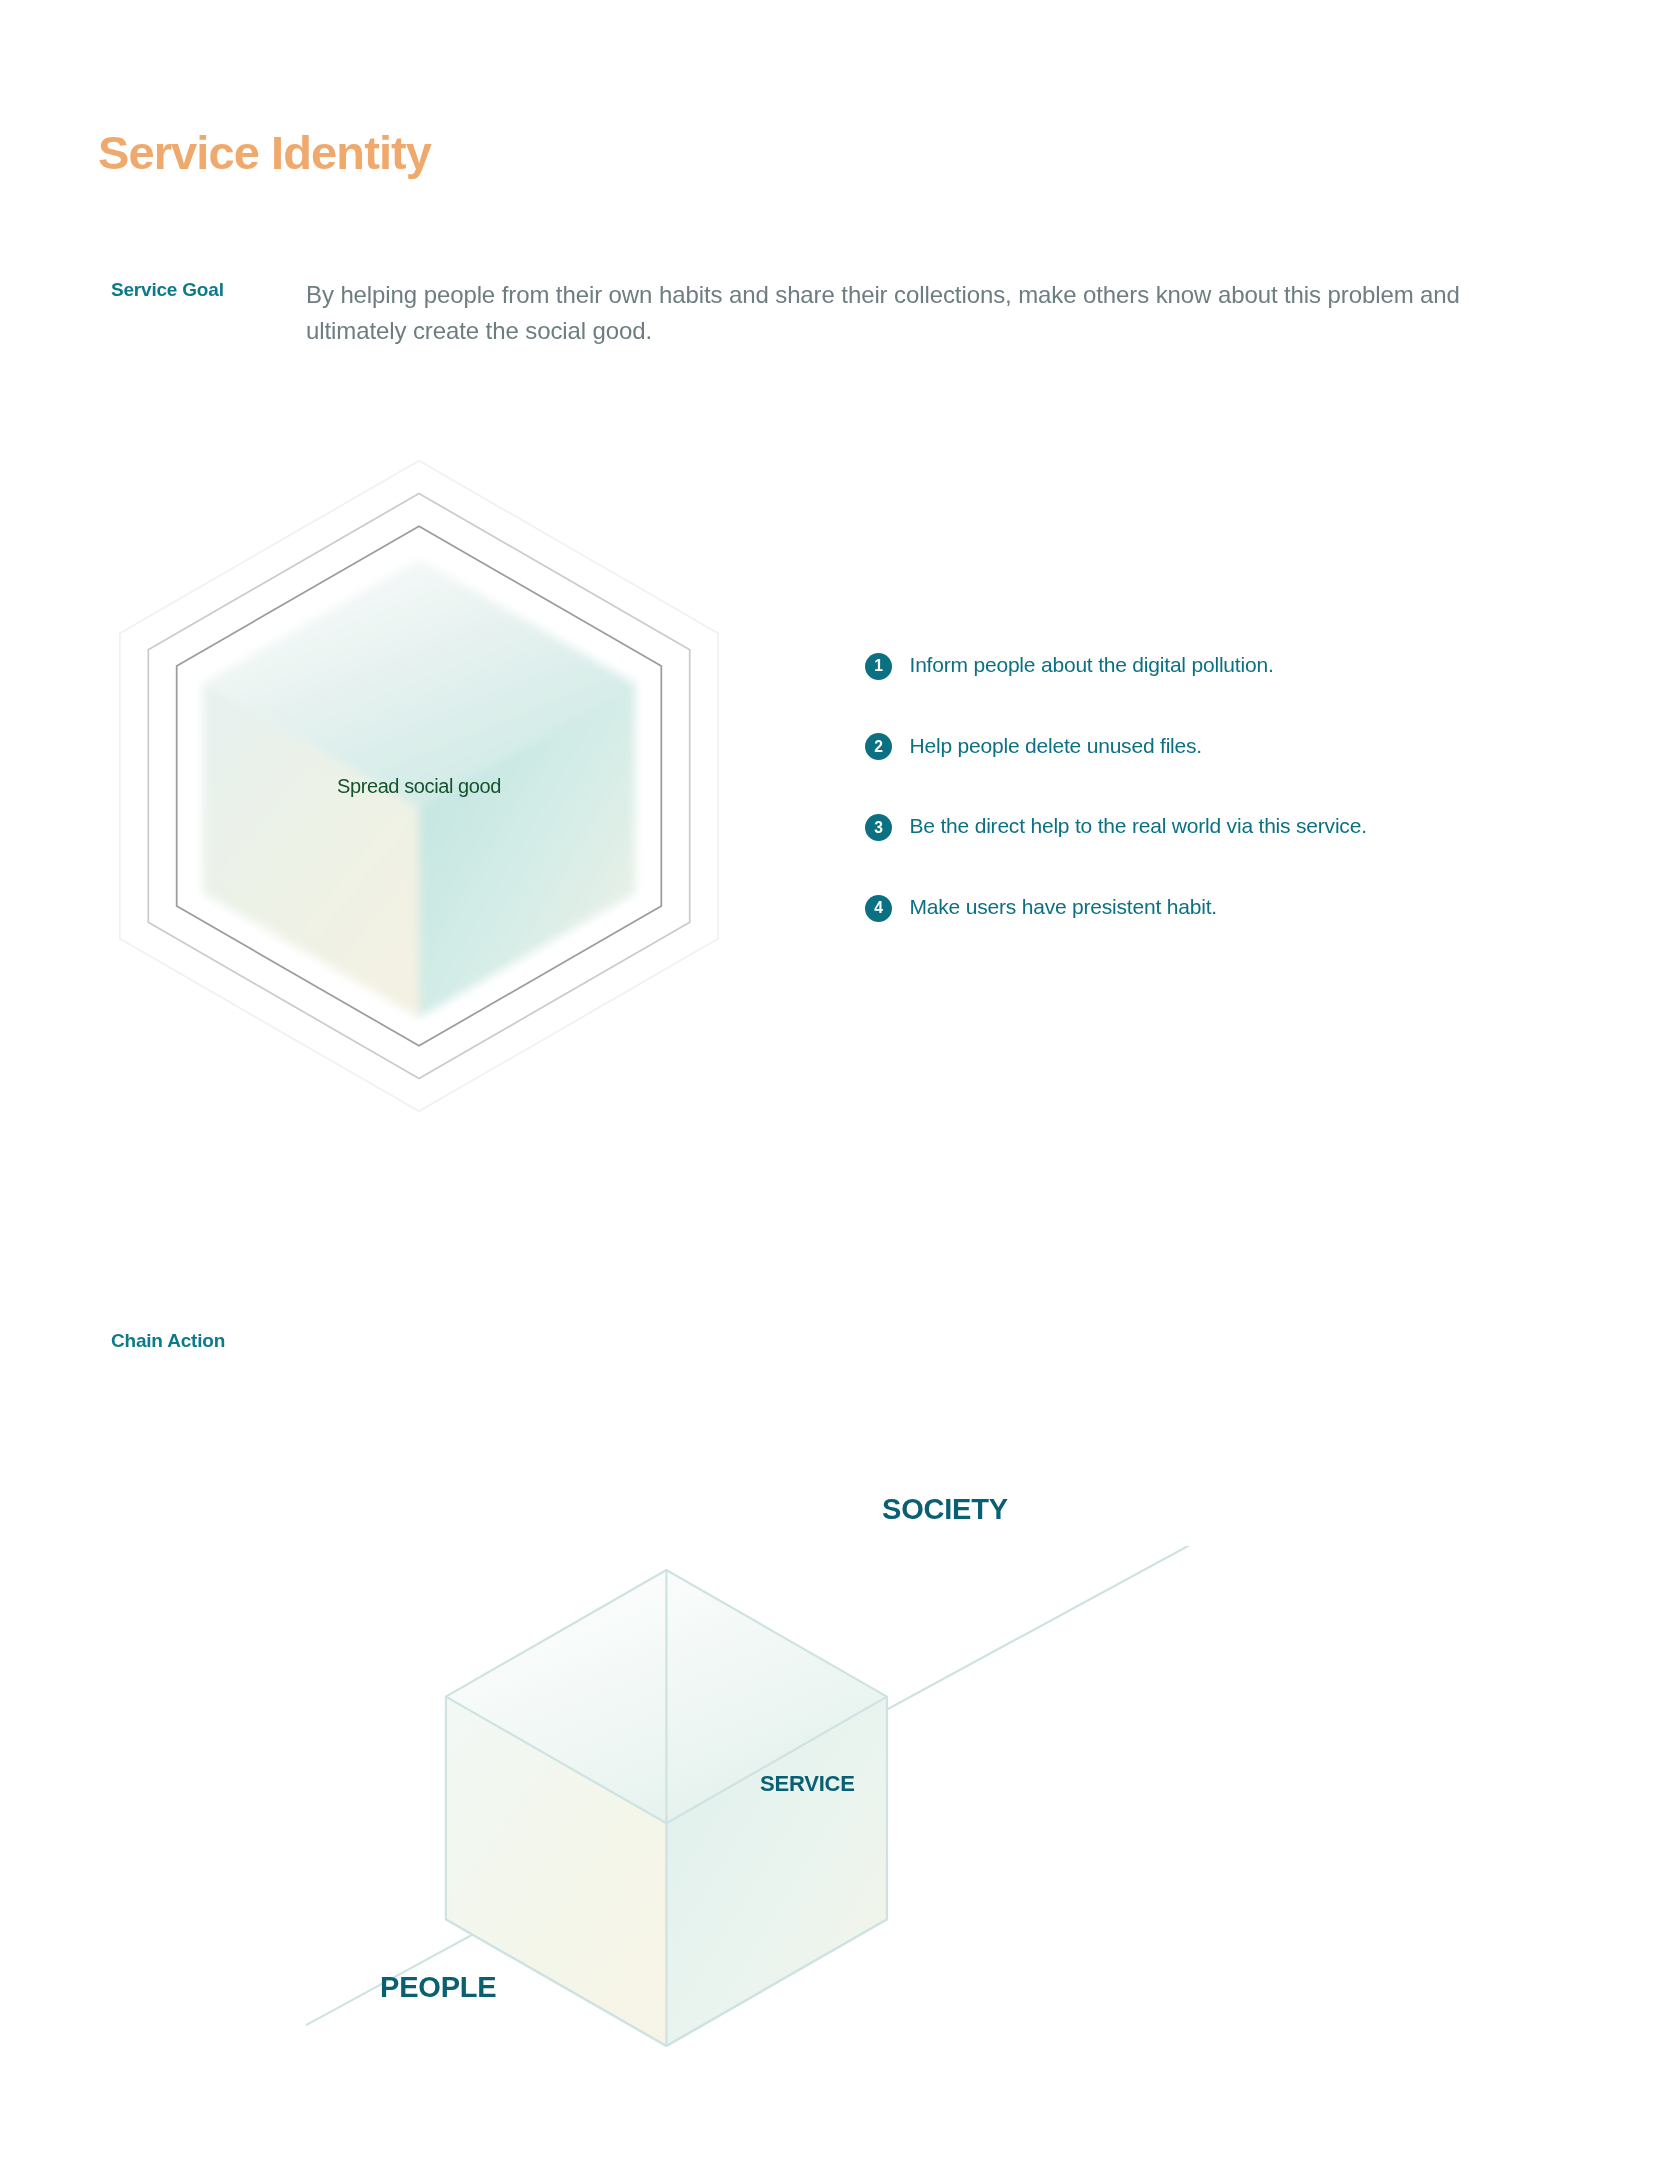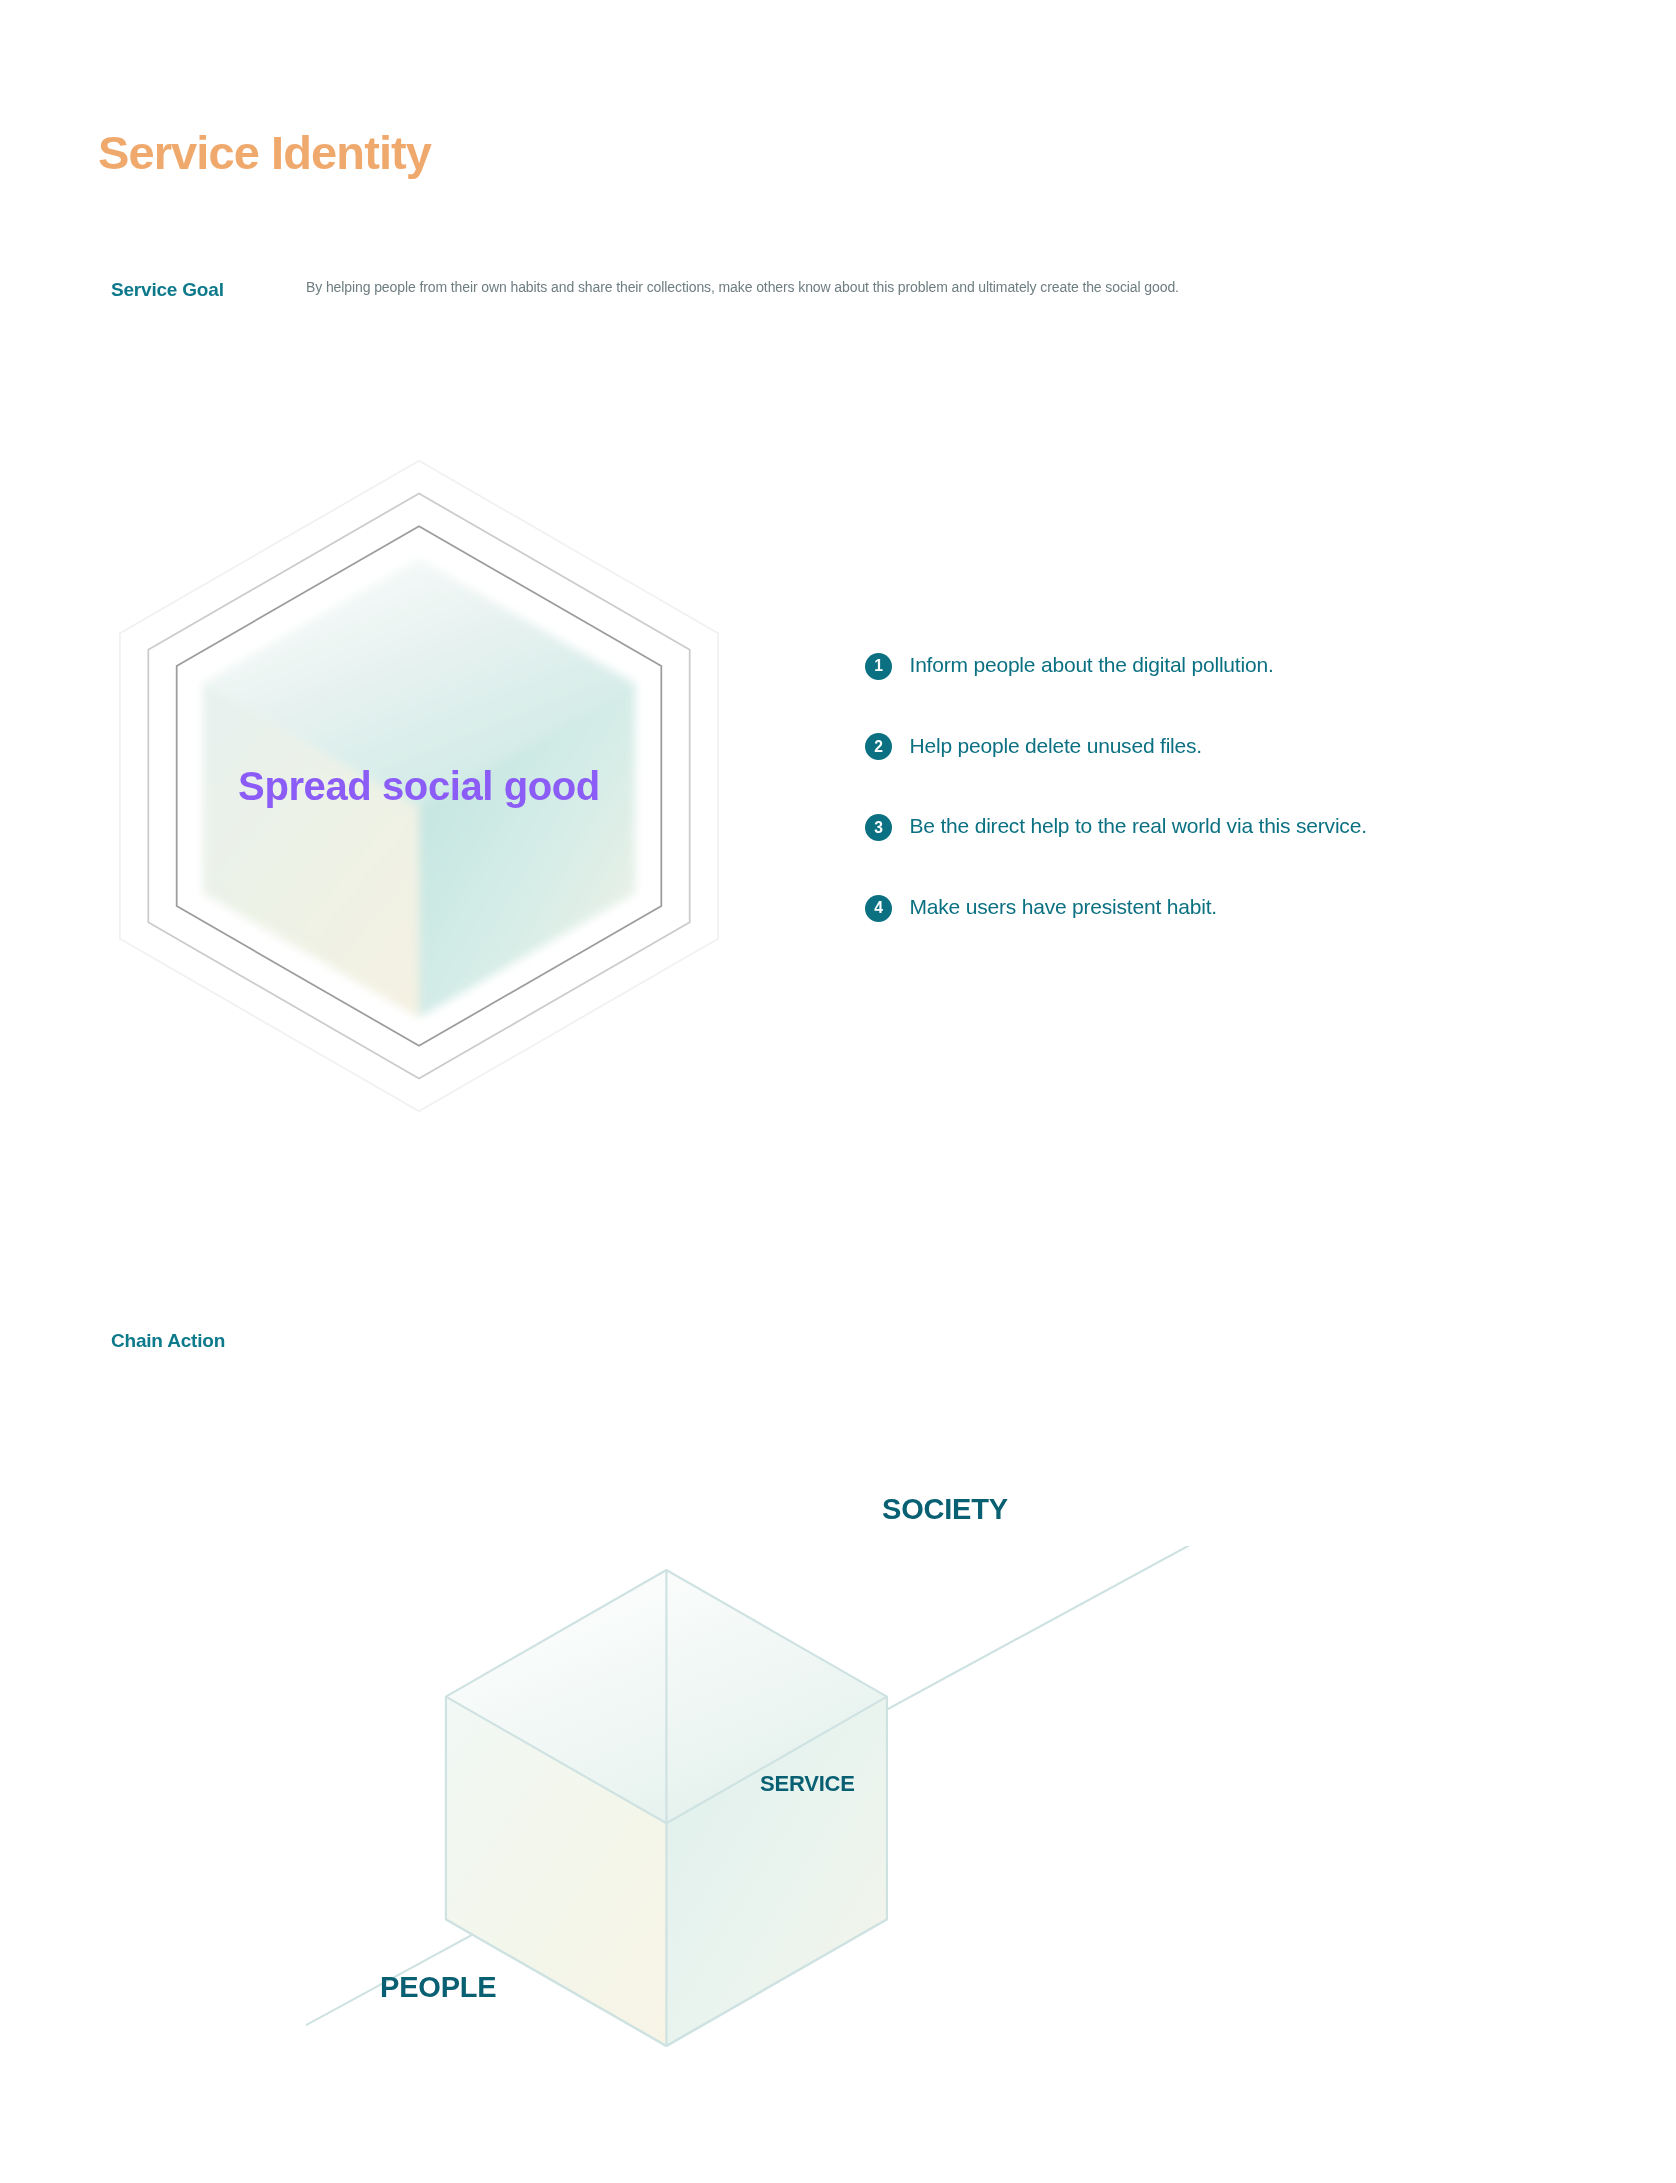--- a/index.html
+++ b/index.html
@@ -34,21 +34,21 @@
     position: absolute;
     font-size: 19px;
     font-weight: 700;
     color: #0d7a8c;
     letter-spacing: -0.2px;
     white-space: nowrap;
   }
 
   .section-body {
     position: absolute;
-    font-size: 14px;
+    font-size: 24px;
     font-weight: 400;
     color: #6d7d80;
     line-height: 1.52;
     letter-spacing: -0.1px;
   }
 
   #goal-label   { left: 111px;  top: 279px; text-align: center; }
   #goal-body    { left: 306px;  top: 277px; width: 1196px; }
 
   #chain-label  { left: 111px;  top: 1330px; }
@@ -65,23 +65,23 @@
 
   #hex-emblem .hex-label {
     position: absolute;
     left: 0;
     top: 0;
     width: 620px;
     height: 664px;
     display: flex;
     align-items: center;
     justify-content: center;
-    font-size: 40px;
-    font-weight: 700;
-    color: #8b5cf6;
+    font-size: 20px;
+    font-weight: 400;
+    color: #14532d;
     letter-spacing: -0.4px;
     pointer-events: none;
   }
 
   
   #goal-points {
     position: absolute;
     left: 865px;
     top: 651px;
     width: 751px;

